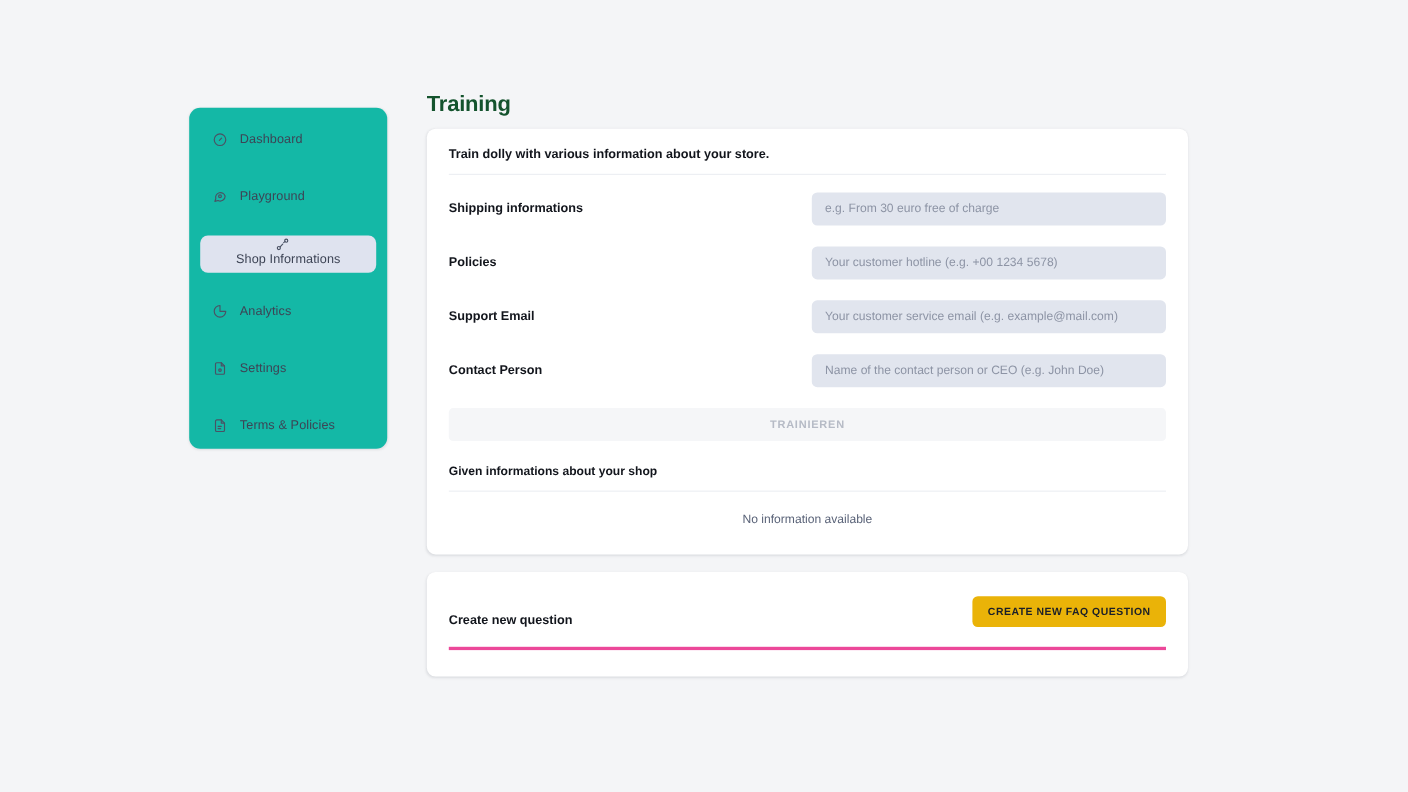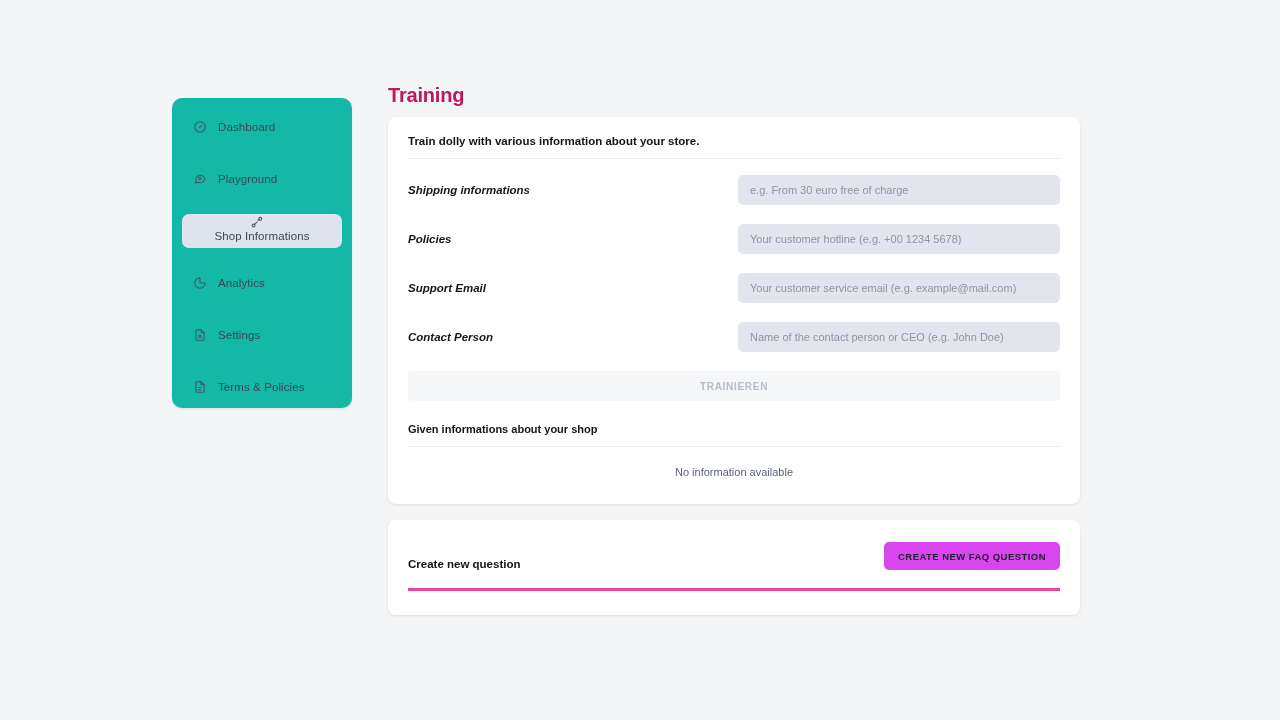--- a/index.html
+++ b/index.html
@@ -46,21 +46,21 @@
     color: #3d4455;
     letter-spacing: 0.1px;
     white-space: nowrap;
   }
 
   
   .main { position: absolute; left: 388px; top: 84px; width: 692px; }
   .page-title {
     font-size: 20px;
     font-weight: bold;
-    color: #be185d;
+    color: #14532d;
     letter-spacing: -0.2px;
     margin: 0 0 10px 0;
   }
   .page-subtitle {
     font-size: 11.5px;
     color: #2f3440;
     margin: 0 0 16px 0;
   }
 
   .card {
@@ -85,21 +85,20 @@
     height: 37px;
     margin-top: 12px;
   }
   .form-row:first-of-type { margin-top: 14px; }
   .form-label {
     width: 330px;
     flex: 0 0 330px;
     font-size: 11.5px;
     font-weight: bold;
     color: #12151c;
-    font-style: italic;
   }
   .form-input {
     flex: 1 1 auto;
     height: 30px;
     background: #e1e5ee;
     border: none;
     border-radius: 5px;
     padding: 0 12px;
     font-family: "Liberation Sans", sans-serif;
     font-size: 11px;
@@ -144,21 +143,21 @@
     justify-content: space-between;
     padding: 22px 0 18px 0;
     border-bottom: 3px solid #ec4899;
   }
   .faq-label {
     font-size: 11.5px;
     font-weight: bold;
     color: #12151c;
   }
   .faq-button {
-    background: #d946ef;
+    background: #eab308;
     border: none;
     border-radius: 5px;
     height: 28px;
     padding: 0 14px;
     font-family: "Liberation Sans", sans-serif;
     font-size: 9.5px;
     font-weight: bold;
     letter-spacing: 0.45px;
     color: #1b1f29;
     cursor: pointer;

